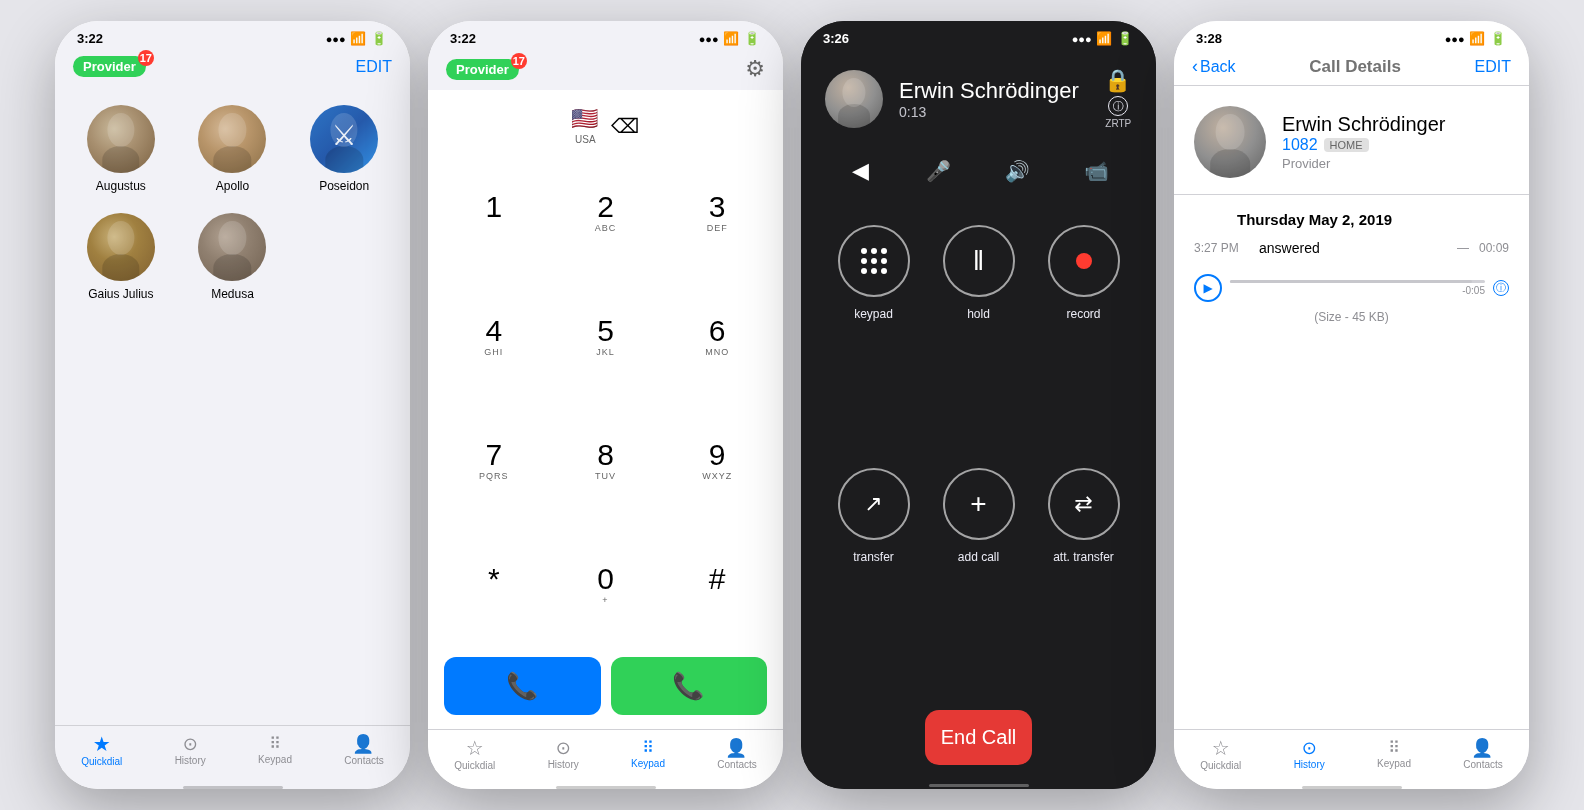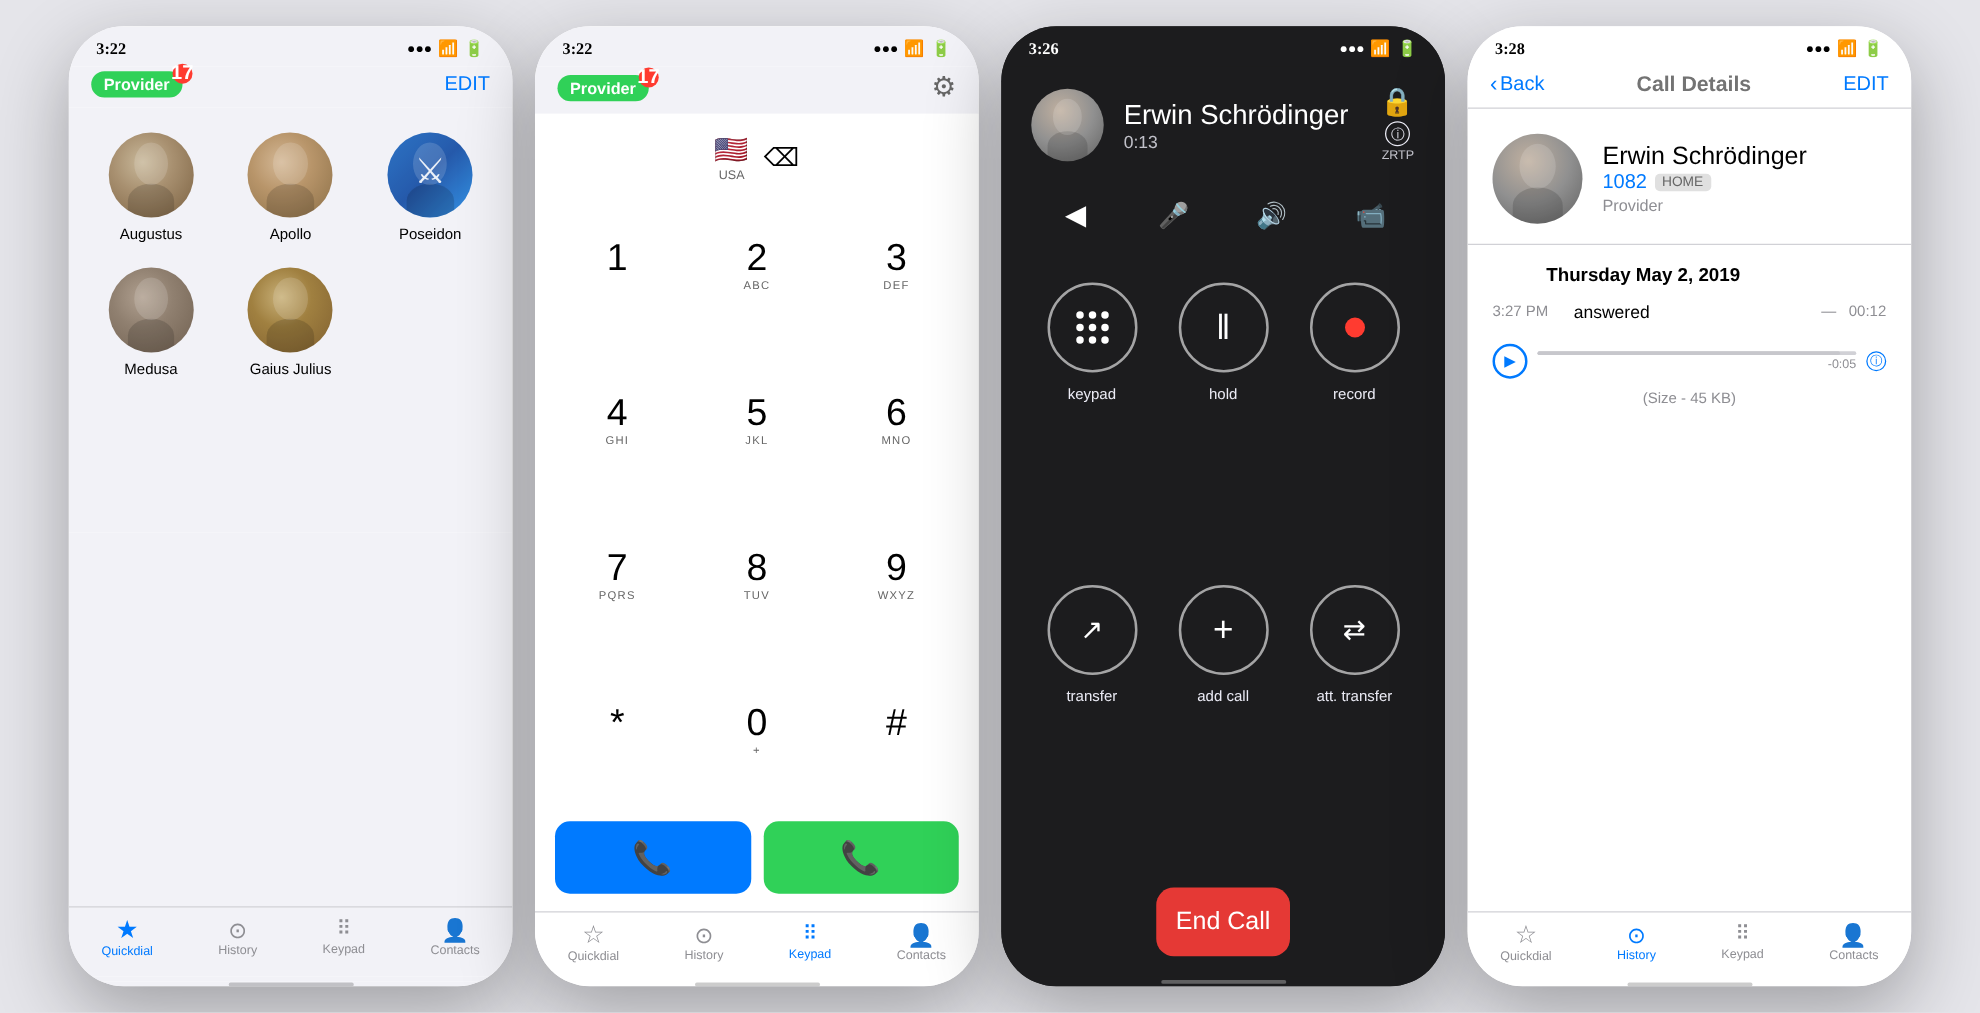--- a/index.html
+++ b/index.html
@@ -31,21 +31,20 @@
 
     
     .status-bar {
       display: flex;
       justify-content: space-between;
       align-items: center;
       padding: 10px 22px 6px;
       font-size: 13px;
       font-weight: 600;
       flex-shrink: 0;
-      font-family: Liberation Serif, serif;
     }
     .status-bar.dark { background: #1c1c1e; color: #fff; }
     .status-bar.light { background: #f2f2f7; color: #000; }
     .status-bar.white { background: #fff; color: #000; }
     .status-bar-right { display: flex; align-items: center; gap: 5px; }
 
     
     .nav-bar {
       display: flex;
       justify-content: space-between;
@@ -91,21 +90,21 @@
     }
     .badge-count {
       position: absolute;
       top: -6px;
       right: -8px;
       background: #ff3b30;
       color: #fff;
       border-radius: 50%;
       width: 16px;
       height: 16px;
-      font-size: 16px;
+      font-size: 11px;
       display: flex;
       align-items: center;
       justify-content: center;
       font-weight: 700;
     }
     .edit-btn { color: #007aff; font-size: 16px; font-weight: 400; }
 
     .contacts-grid {
       display: grid;
       grid-template-columns: repeat(3, 1fr);
@@ -550,30 +549,30 @@
     </div>
     <div class="contact-item">
       <div class="avatar av-poseidon">
         <div class="bust" style="background:rgba(255,255,255,0.1);">
           <div style="position:absolute;top:50%;left:50%;transform:translate(-50%,-60%);font-size:28px;color:rgba(255,255,255,0.9);">⚔</div>
         </div>
       </div>
       <span class="contact-name">Poseidon</span>
     </div>
     <div class="contact-item">
+      <div class="avatar av-gaius">
+        <div class="bust"></div>
+      </div>
+      <span class="contact-name">Gaius Julius</span>
+    </div>
+    <div class="contact-item">
       <div class="avatar av-medusa">
         <div class="bust"></div>
       </div>
       <span class="contact-name">Medusa</span>
-    </div>
-    <div class="contact-item">
-      <div class="avatar av-gaius">
-        <div class="bust"></div>
-      </div>
-      <span class="contact-name">Gaius Julius</span>
     </div>
   </div>
 
   <div class="spacer" style="background:#f2f2f7;"></div>
 
   <div class="tab-bar light">
     <div class="tab-item active">
       <span class="tab-icon">★</span>
       <span>Quickdial</span>
     </div>
@@ -833,21 +832,21 @@
     </div>
   </div>
 
   <div class="call-history-section">
     <div class="history-date">Thursday May 2, 2019</div>
 
     <div class="history-entry">
       <span class="entry-time">3:27 PM</span>
       <span class="entry-status">answered</span>
       <span class="entry-duration">—</span>
-      <span class="entry-duration">00:12</span>
+      <span class="entry-duration">00:09</span>
     </div>
 
     <div style="padding: 6px 0;">
       <div class="audio-player">
         <div class="play-btn">▶</div>
         <div style="flex:1;">
           <div class="progress-bar"></div>
           <div class="player-times">
             <span style="visibility:hidden;">0:00</span>
             <span>-0:05</span>

